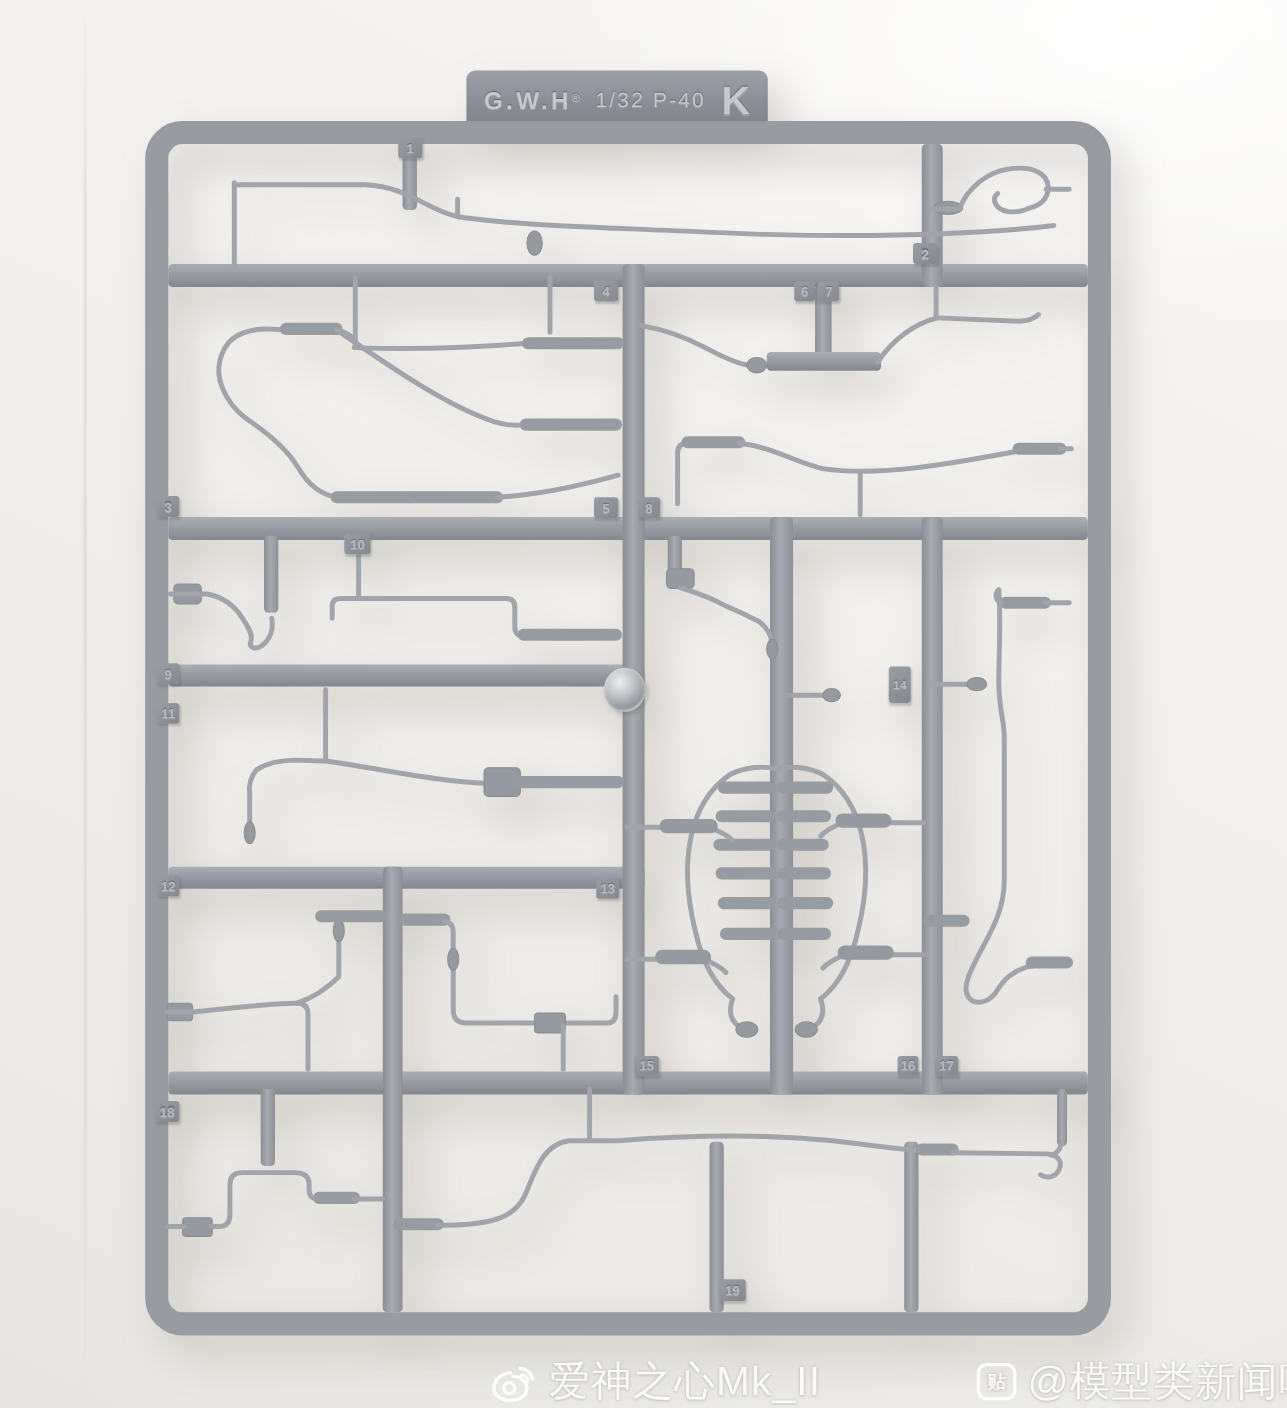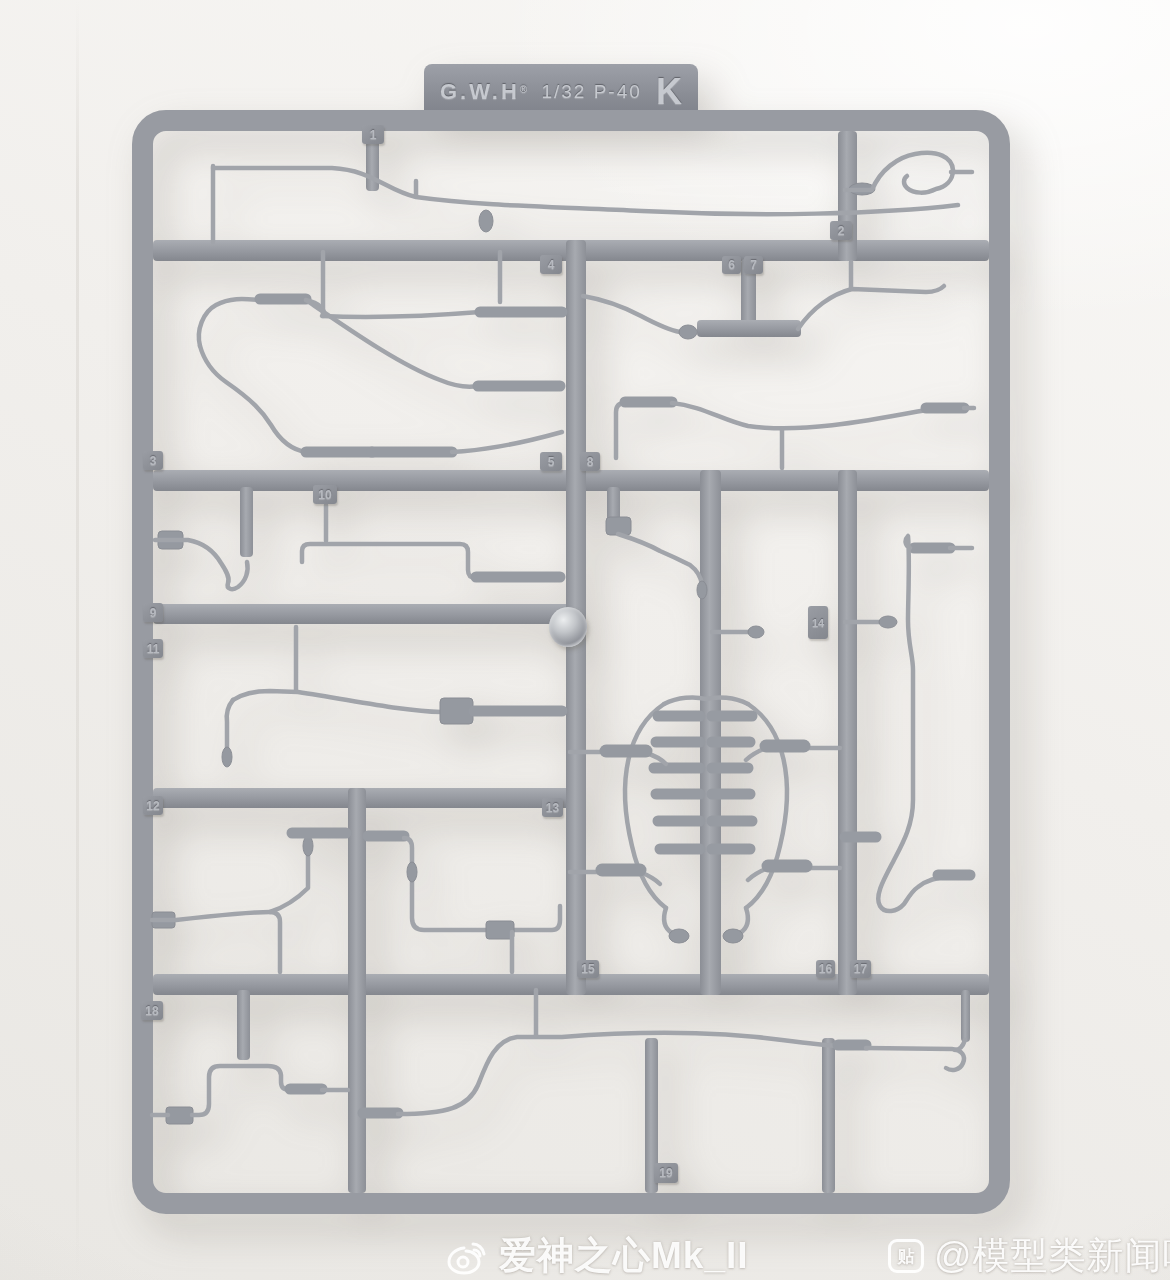--- a/index.html
+++ b/index.html
@@ -53,21 +53,21 @@
   }
   .blob{
     position:absolute;left:549px;top:607px;width:38px;height:40px;z-index:5;border-radius:50%;
     background:radial-gradient(circle at 38% 32%,#eceeef 0%,#c2c5c9 35%,#90939a 68%,#cfd1d5 88%,#a7aab0 100%);
     box-shadow:2px 3px 4px rgba(110,106,98,.35), inset 0 0 4px rgba(255,255,255,.6);
   }
 
   
   .wm{position:absolute;display:flex;align-items:center;gap:10px;z-index:6;
       color:rgba(255,255,255,.92);text-shadow:0 0 3px rgba(168,162,153,.55),0 1px 2px rgba(160,153,145,.35);}
-  .wm-left{left:445px;top:1231px;font-weight:bold;}
+  .wm-left{left:445px;top:1231px;}
   .wm-right{left:888px;top:1231px;}
   .wm .wm-text{font-size:37px;letter-spacing:1px;white-space:nowrap;}
   .badge{
     width:36px;height:34px;border:3px solid rgba(255,255,255,.92);border-radius:9px;
     display:flex;align-items:center;justify-content:center;font-size:17px;font-weight:bold;
     color:rgba(255,255,255,.92);box-sizing:border-box;
   }
 </style>
 </head>
 <body>

